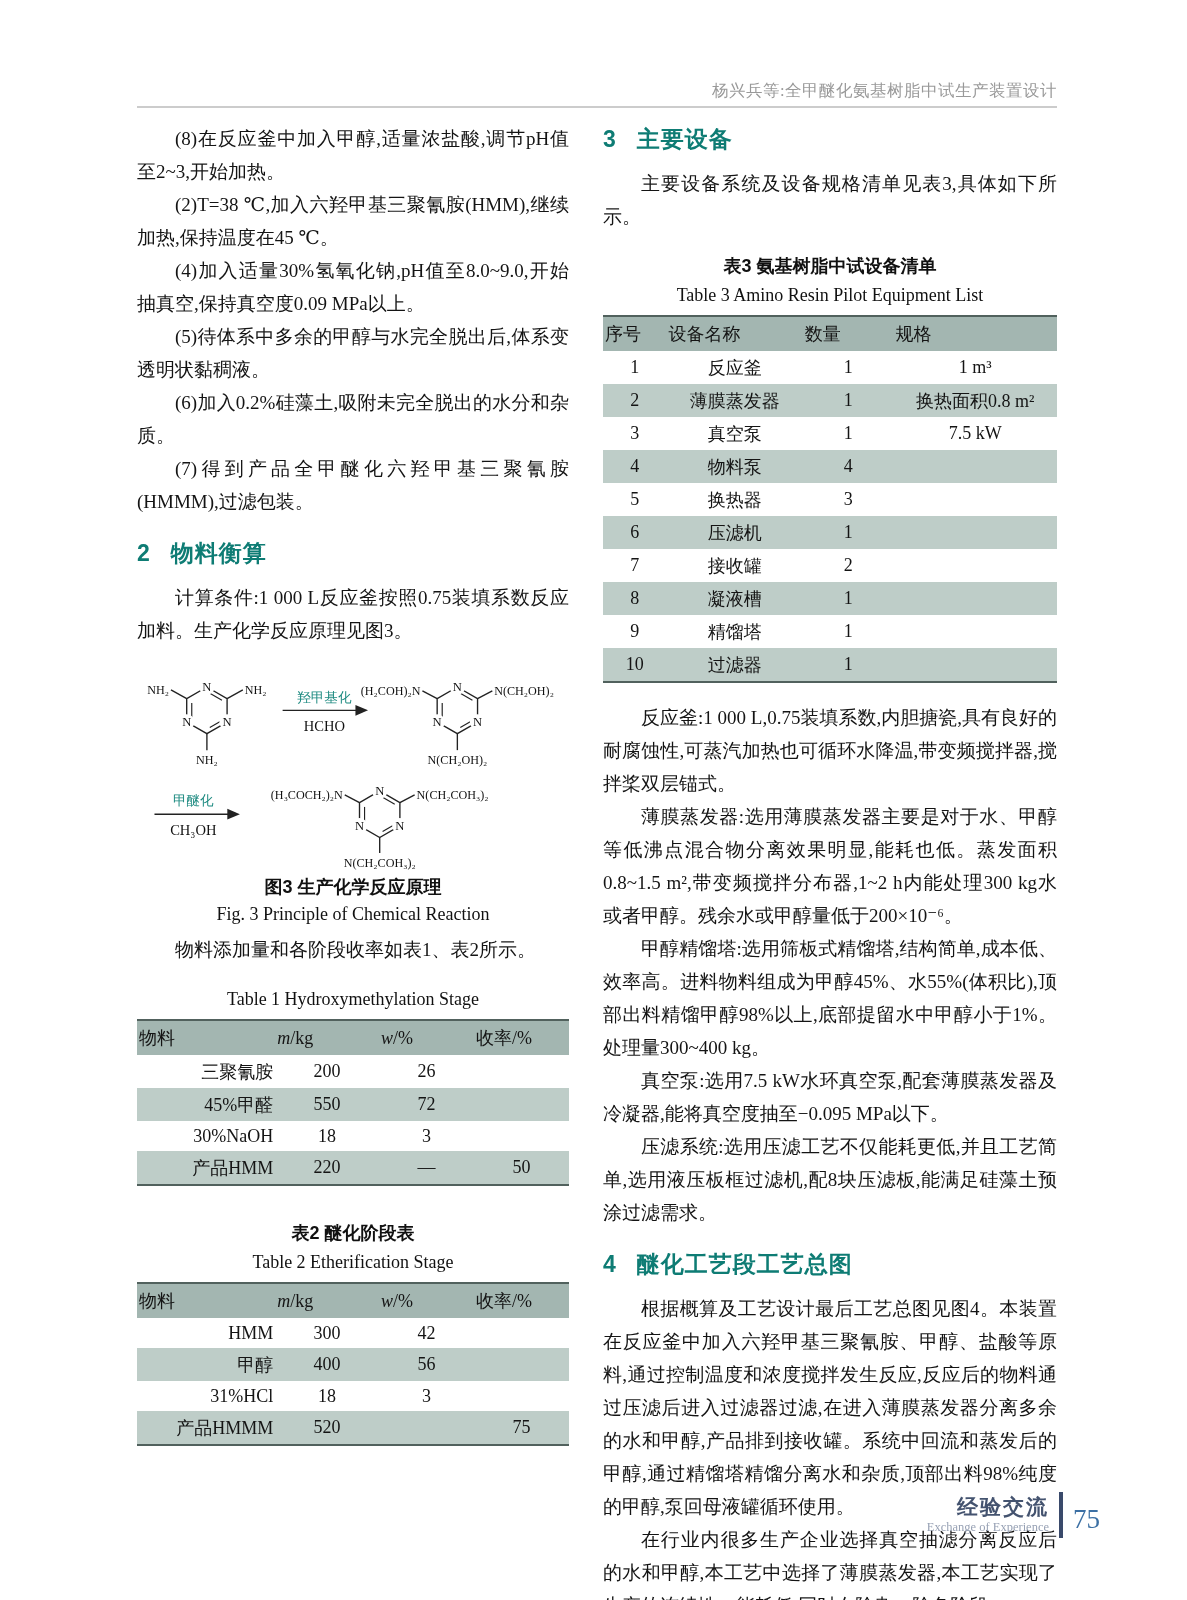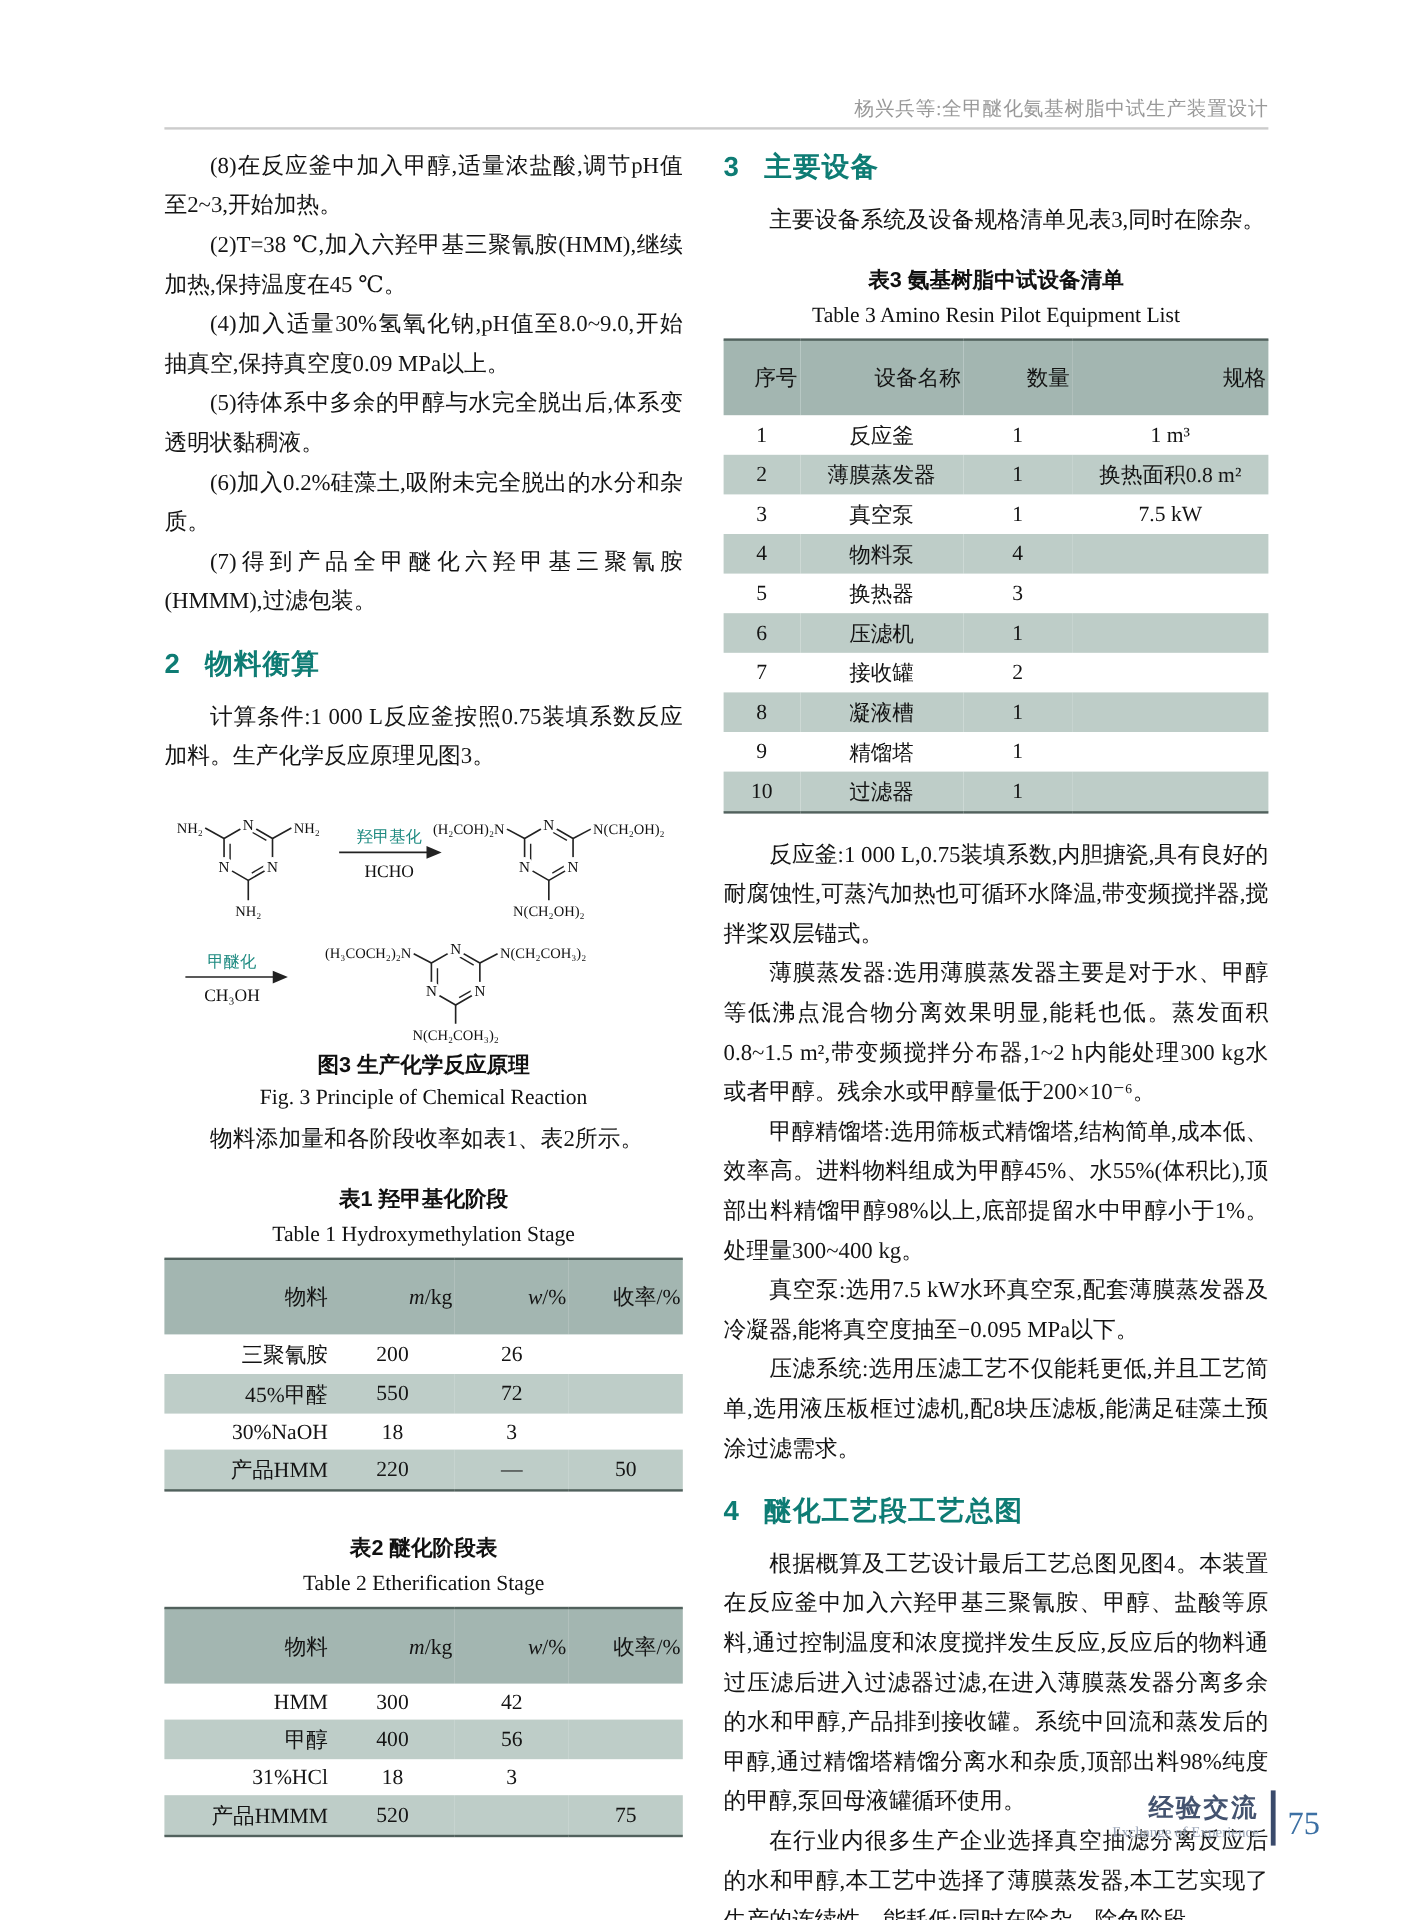--- a/index.html
+++ b/index.html
@@ -53,21 +53,21 @@
     font-family:"Liberation Serif","DejaVu Serif",serif; line-height:26px;
   }
   .tbl-block { margin-top:20px; }
   .tbl-title-cn { margin-bottom:2px; }
   table.data-table {
     width:100%; border-collapse:collapse; margin-top:7px;
     border-top:2px solid #51615d; border-bottom:2px solid #51615d;
     font-size:18px; color:#141414;
   }
   table.data-table th {
-    background:#a3b6b1; font-weight:normal; text-align:right; padding:19px 2px;
+    background:#a3b6b1; font-weight:normal; text-align:left; padding:5px 2px;
     font-size:18px;
   }
   table.data-table td { text-align:center; padding:4.5px 2px; }
   table.data-table tr.shaded { background:#becdc8; }
   table.t-materials td:first-child { text-align:right; padding-left:16px; }
   table.t-materials th:nth-child(1), table.t-materials td:nth-child(1){ width:32%; }
   table.t-materials th:nth-child(2), table.t-materials td:nth-child(2){ width:24%; }
   table.t-materials th:nth-child(3), table.t-materials td:nth-child(3){ width:22%; }
   table.t-materials th:nth-child(4), table.t-materials td:nth-child(4){ width:22%; }
   table.t-equipment th:nth-child(1), table.t-equipment td:nth-child(1){ width:14%; }
@@ -185,21 +185,20 @@
         </svg>
       </div>
 
       <div class="cap-cn">图3  生产化学反应原理</div>
       <div class="cap-en">Fig. 3   Principle of Chemical Reaction</div>
 
       <div class="spacer-sm"></div>
       <p class="para">物料添加量和各阶段收率如表1、表2所示。</p>
 
       <div class="tbl-block">
-        <div class="tbl-title-cn">表1  羟甲基化阶段</div>
         <div class="tbl-title-en">Table 1   Hydroxymethylation Stage</div>
         <table class="data-table t-materials">
           <thead>
               <tr>
                 <th>物料</th>
                 <th><i>m</i>/kg</th>
                 <th><i>w</i>/%</th>
                 <th>收率/%</th>
               </tr>
             </thead>
@@ -275,21 +274,21 @@
 
     </div>
 
     <div class="col-right">
 
       <h2 class="sec" style="margin-top:2px;">
         <span>3</span>
         <span>主要设备</span>
       </h2>
 
-      <p class="para">主要设备系统及设备规格清单见表3,同时在除杂。</p>
+      <p class="para">主要设备系统及设备规格清单见表3,具体如下所示。</p>
 
       <div class="tbl-block">
         <div class="tbl-title-cn">表3  氨基树脂中试设备清单</div>
         <div class="tbl-title-en">Table 3   Amino Resin Pilot Equipment List</div>
         <table class="data-table t-equipment">
           <thead>
               <tr>
                 <th>序号</th>
                 <th>设备名称</th>
                 <th>数量</th>

